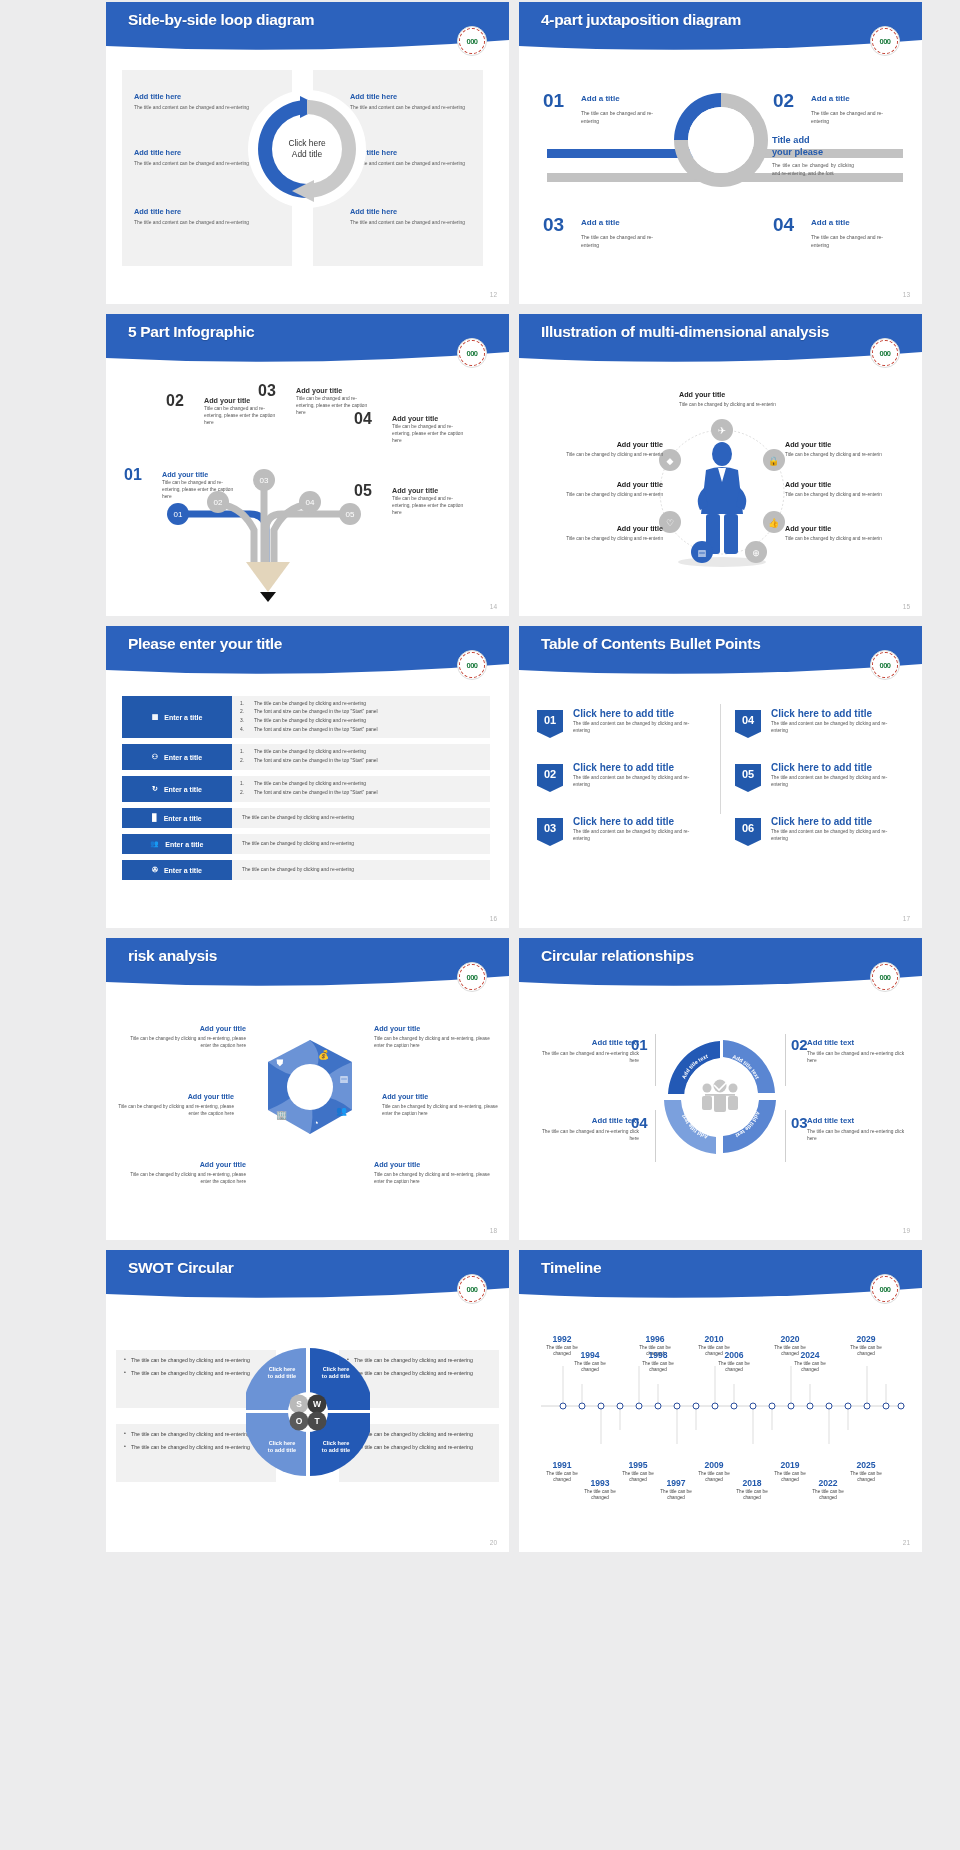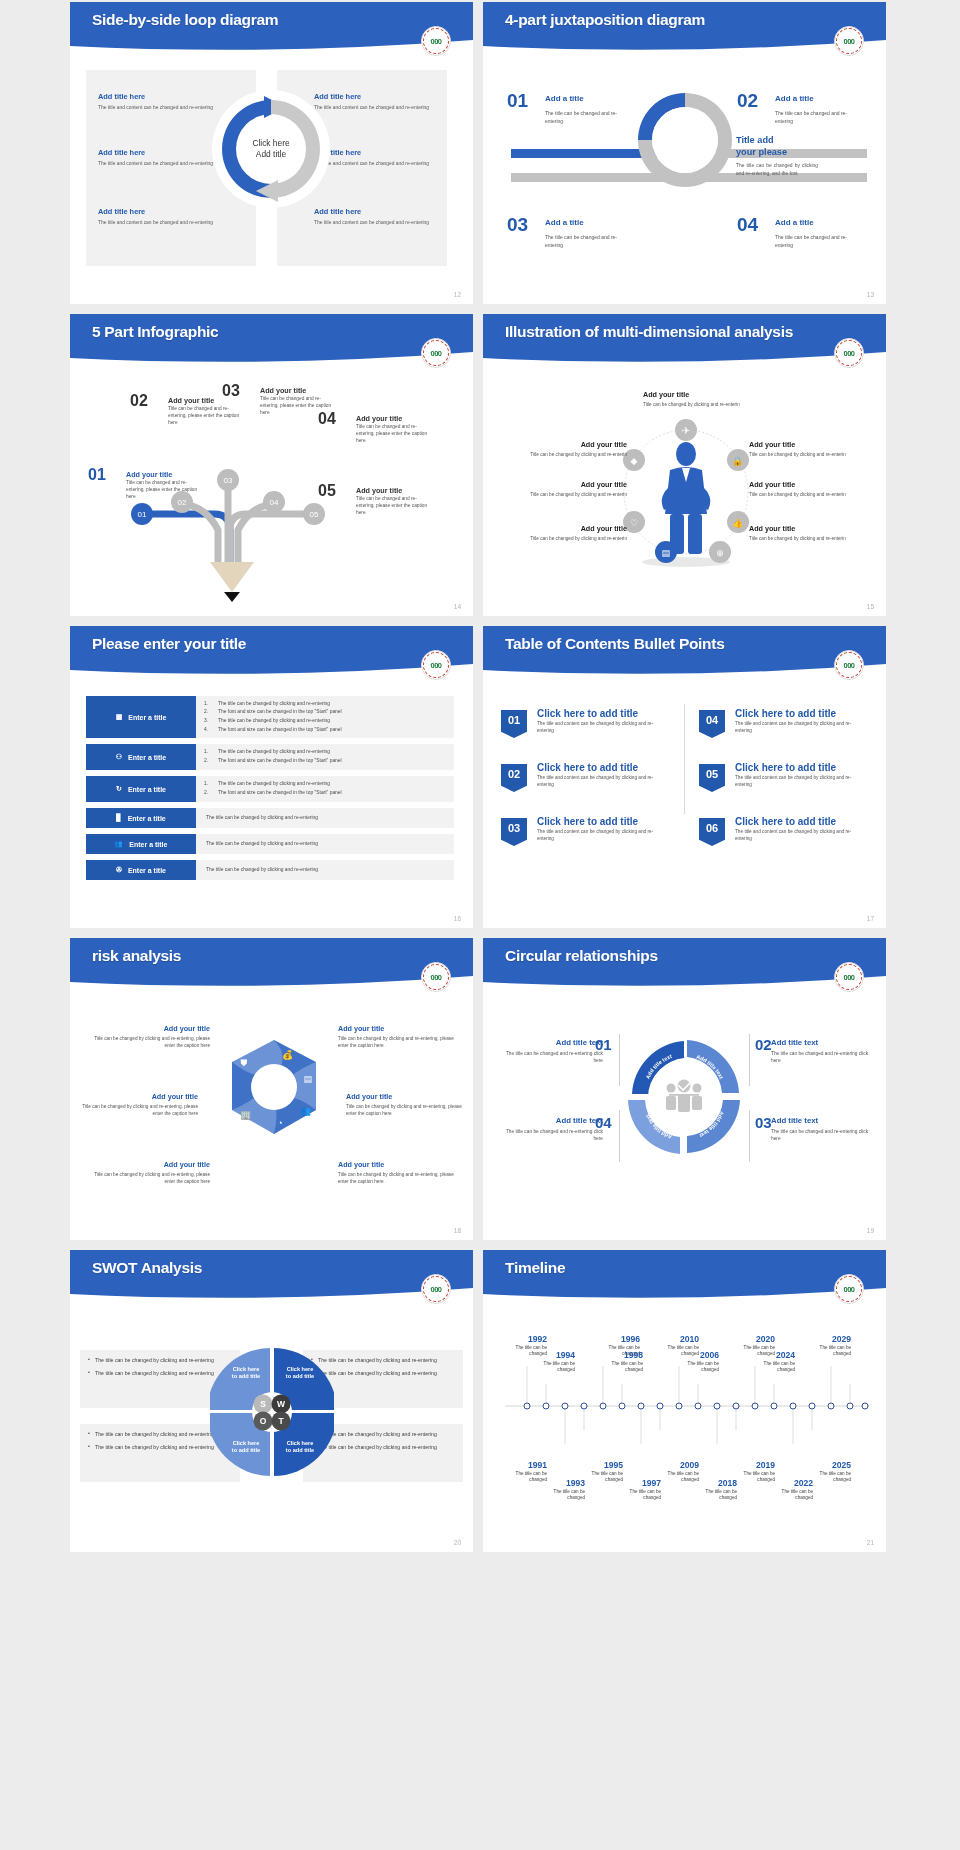--- a/index.html
+++ b/index.html
@@ -15,20 +15,21 @@
     grid-template-rows: repeat(5, 302px);
     column-gap: 10px;
     row-gap: 10px;
     padding: 2px 70px 0 70px;
   }
   .slide {
     position: relative;
     width: 403px; height: 302px;
     background: #ffffff;
     overflow: hidden;
+    margin-left: 36px;
   }
   
   .banner { position: absolute; top:0; left:0; width:403px; height:52px; overflow:hidden; }
   .banner svg { display:block; }
   .slide-title {
     position: absolute; left: 22px; top: 9px;
     font-size: 15.5px; font-weight: bold; color: #ffffff;
     letter-spacing: -0.3px; white-space: nowrap;
     text-shadow: 0 1px 1px rgba(0,0,0,.18);
   }
@@ -121,21 +122,21 @@
   .s19-n { position:absolute; font-size:15px; font-weight:bold; color:#2259ac; }
   .s19-sep { position:absolute; width:1px; background:#cfcfcf; }
 
   
   .s20-side { position:absolute; background:#f1f1f1; width:160px; height:58px; padding:7px 8px;}
   .s20-side .li { font-size:5.2px; color:#3f3f3f; line-height:1.5; margin-bottom:5px; padding-left:7px; position:relative;}
   .s20-side .li:before { content:"•"; position:absolute; left:0; top:-1px; }
   .s20-quad { position:absolute; font-size:5.6px; font-weight:bold; color:#fff; text-align:center; line-height:1.3;}
 
   
-  .tl-year { position:absolute; text-align:right; }
+  .tl-year { position:absolute; text-align:center; }
   .tl-year .y { font-size:8.6px; font-weight:bold; color:#2259ac; }
   .tl-year .d { font-size:4.6px; color:#444; line-height:1.4; margin-top:1px;}
 </style>
 </head>
 <body>
 
 <div class="grid">
 
   <div class="slide">
     <div class="banner">
@@ -707,21 +708,21 @@
 
     <div class="pagenum">19</div>
   </div>
 
   <div class="slide">
     <div class="banner">
       <svg width="403" height="56" viewBox="0 0 403 56">
           <path d="M0,0 L403,0 L403,38 Q201,54 0,44 Z" fill="#2c62bd"></path>
         </svg>
     </div>
-    <div class="slide-title">SWOT Analysis</div>
+    <div class="slide-title">SWOT Circular</div>
     <div class="logo">
         <div class="ring">
           <span class="inner">000</span>
         </div>
       </div>
 
     <div class="s20-side" style="left:10px;top:100px;">
       <div class="li">The title can be changed by clicking and re-entering</div>
       <div class="li">The title can be changed by clicking and re-entering</div>
     </div>

